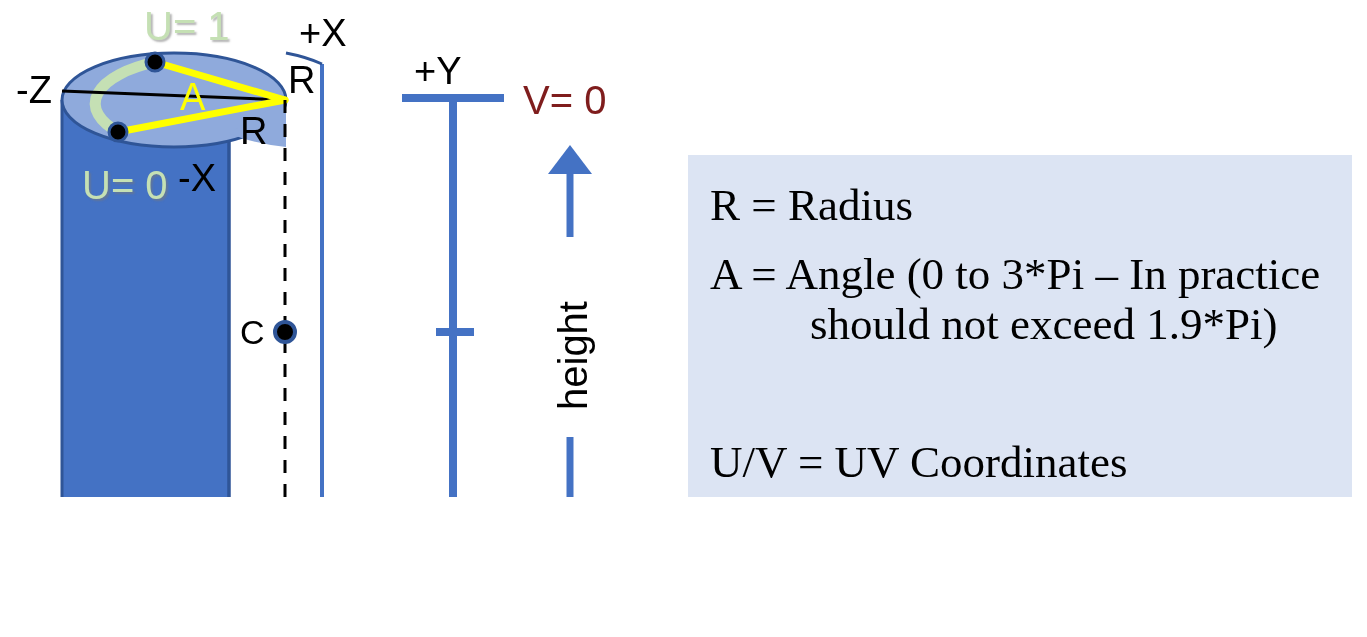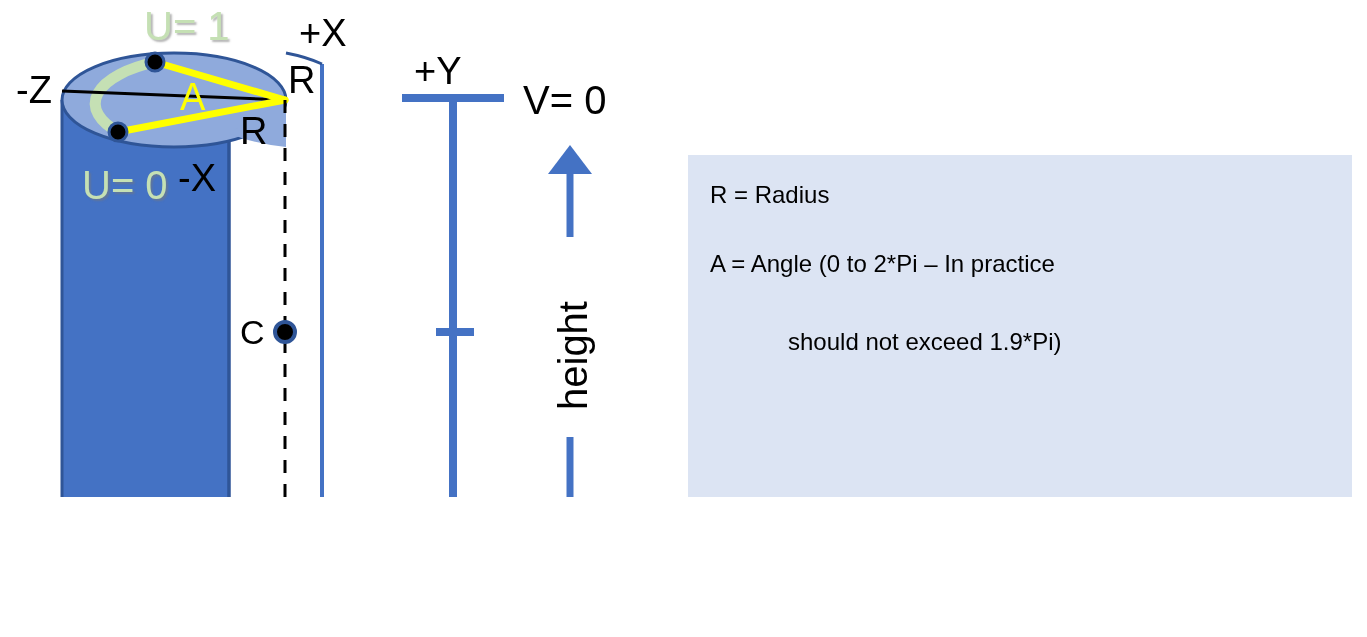--- a/index.html
+++ b/index.html
@@ -52,21 +52,21 @@
     font-size: 34px;
   }
   
   .u-lbl {
     color: #C5E0B4;
     font-size: 40px;
     text-shadow: 2px 2px 2px rgba(120,120,120,0.55);
   }
   
   .v-lbl {
-    color: #000000;
+    color: #7f1d1d;
     font-size: 40px;
   }
   
   .height-lbl {
     color: #000000;
     font-size: 40px;
     transform-origin: left top;
     transform: rotate(-90deg);
   }
   
@@ -74,24 +74,24 @@
     position: absolute;
     left: 688px;
     top: 155px;
     width: 664px;
     height: 342px;
     background: #DCE4F3;
   }
   .legend-line {
     position: absolute;
     color: #000000;
-    font-size: 24px;
+    font-size: 45px;
     white-space: pre;
     line-height: 1;
-    font-family: Liberation Sans, sans-serif;
+    font-family: Liberation Serif, serif;
   }
 </style>
 </head>
 <body>
 
 <div id="canvas">
 
   <svg id="vector-layer" viewBox="0 0 1367 637" xmlns="http://www.w3.org/2000/svg">
 
     <path d="M 285 553 L 229 506 A 118 46 0 0 0 322 540 Z" fill="#ffffff" stroke="none"></path>
@@ -173,17 +173,18 @@
   <div class="lbl axis-lbl" style="left:424px; top:578px;">-Y</div>
 
   <div class="lbl v-lbl" style="left:523px; top:80px;">V= 0</div>
 
   <div class="lbl v-lbl" style="left:523px; top:582px;">V= 1</div>
 
   <div class="lbl height-lbl" style="left:553px; top:410px;">height</div>
 
   <div id="legend-box">
     <div class="legend-line" style="left:22px; top:28px;">R = Radius</div>
-    <div class="legend-line" style="left:22px; top:97px;">A = Angle (0 to 2*Pi – In practice</div>
-    <div class="legend-line" style="left:100px; top:147px;margin-top:28px;">should not exceed 1.9*Pi)</div>
+    <div class="legend-line" style="left:22px; top:97px;">A = Angle (0 to 3*Pi – In practice</div>
+    <div class="legend-line" style="left:122px; top:147px;">should not exceed 1.9*Pi)</div>
+    <div class="legend-line" style="left:22px; top:285px;">U/V = UV Coordinates</div>
   </div>
 
 </div>
 
 </body></html>

